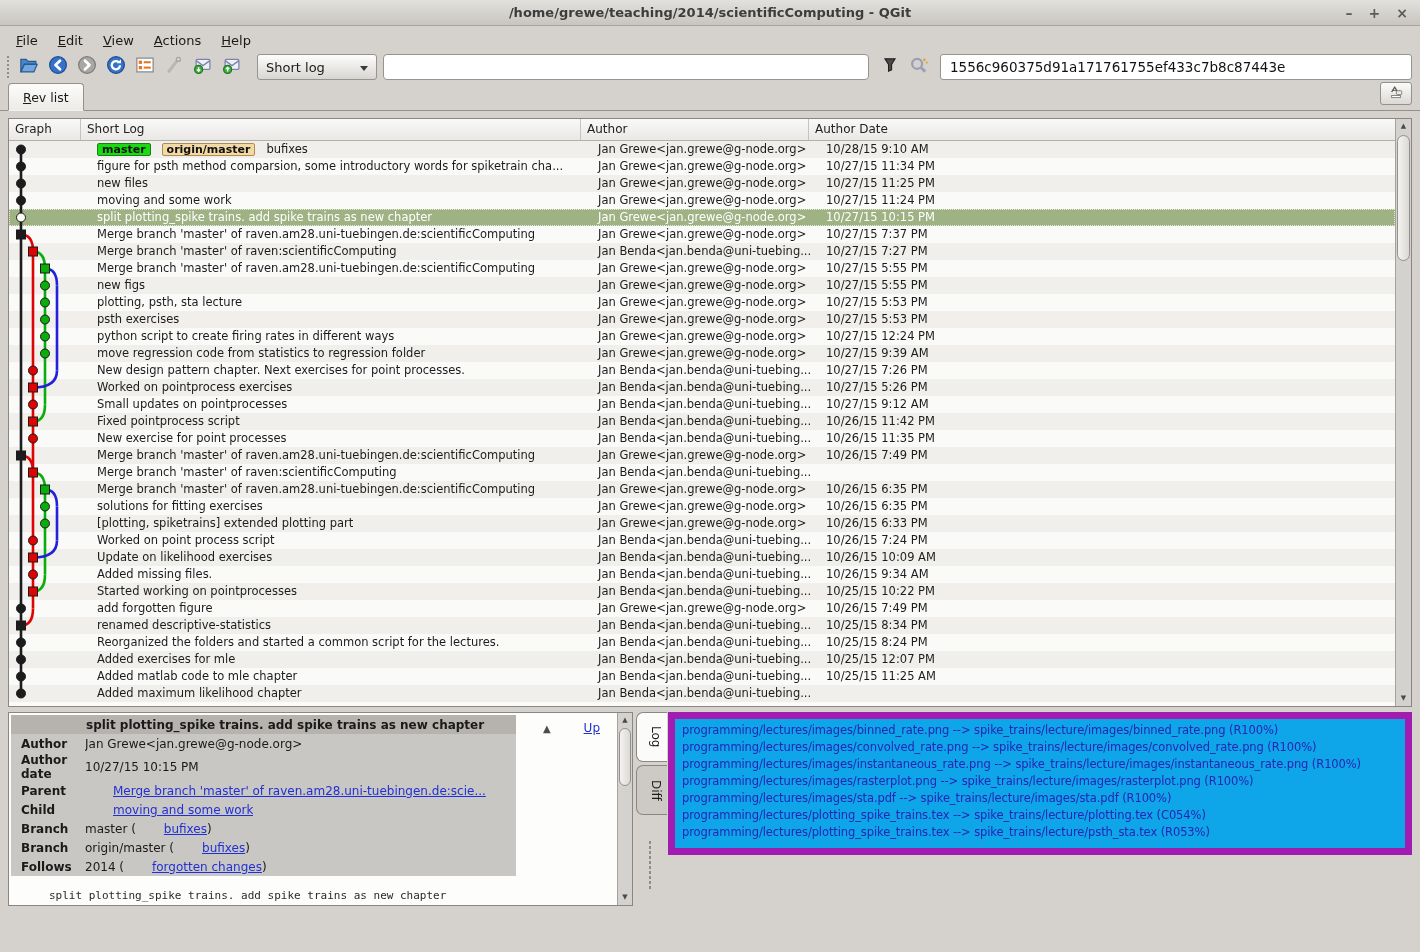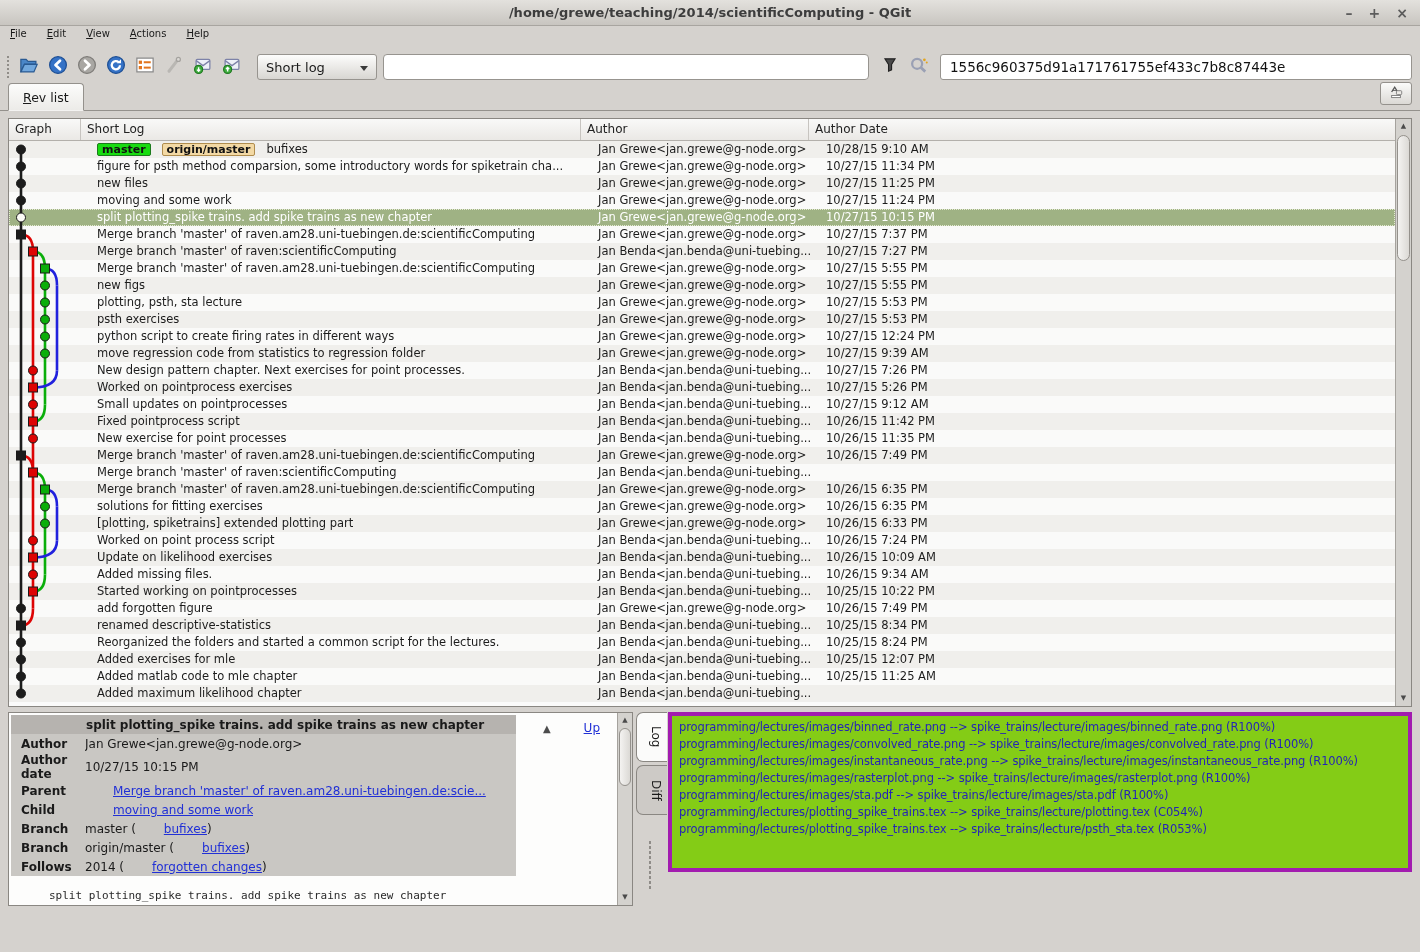--- a/index.html
+++ b/index.html
@@ -8,21 +8,21 @@
     font-family:"DejaVu Sans","Liberation Sans",sans-serif;color:#1a1a1a;-webkit-font-smoothing:antialiased;}
 
   
   .titlebar{position:absolute;left:0;top:0;width:100%;height:26px;
     background:linear-gradient(#e3e1dd,#c8c5c0);border-bottom:1px solid #a8a5a0;
     display:flex;align-items:center;justify-content:center;font-weight:bold;font-size:13px;color:#3d3d3d;}
   .win-controls{position:absolute;right:12px;top:0;height:26px;display:flex;gap:16px;align-items:center;}
   .win-btn{color:#5c5c5c;font-size:14px;line-height:14px;cursor:default;}
 
   
-  .menubar{position:absolute;left:0;top:26px;width:100%;height:24px;display:flex;align-items:flex-start;padding-left:0;font-size:10px;}
+  .menubar{position:absolute;left:0;top:26px;width:100%;height:24px;display:flex;align-items:flex-end;padding-left:6px;font-size:13px;}
   .menu-item{padding:2px 10px;}
 
   
   .toolbar{position:absolute;left:0;top:50px;width:100%;height:34px;display:flex;align-items:center;padding:0 8px 0 6px;}
   .grip{width:4px;height:24px;margin-right:6px;
     background-image:radial-gradient(#908d88 1px,transparent 1.2px);background-size:4px 4px;}
   .tb-group{display:flex;align-items:center;gap:3px;}
   .tb-btn{width:26px;height:26px;display:flex;align-items:center;justify-content:center;border-radius:3px;}
   .combo{height:26px;width:120px;margin-left:12px;background:linear-gradient(#fdfdfc,#d8d6d2);
     border:1px solid #97948f;border-radius:3px;display:flex;align-items:center;padding:0 8px;font-size:13px;}
@@ -75,21 +75,21 @@
 
   
   .side-tabs{position:absolute;left:636px;top:712px;width:31px;display:flex;flex-direction:column;gap:3px;}
   .side-tab{writing-mode:vertical-rl;padding:9px 4px;font-size:12px;border:1px solid #8a8782;
     border-radius:7px 0 0 7px;background:#cdcac6;text-align:center;min-height:50px;border-right:none;}
   .side-tab.active{background:#fbfbfa;}
   .bottom-grip{position:absolute;left:648px;top:840px;width:4px;height:50px;
     background-image:radial-gradient(#8f8c88 1px,transparent 1.2px);background-size:4px 5px;}
 
   
-  .bottom-right{position:absolute;left:668px;top:712px;width:744px;height:160px;background:#84cc16;border:4px solid #a21caf;padding:3px 0 0 7px;overflow:hidden;}
+  .bottom-right{position:absolute;left:668px;top:712px;width:744px;height:143px;background:#0ea5e9;border:7px solid #a21caf;padding:3px 0 0 7px;overflow:hidden;}
   .file-line{font-size:11.5px;letter-spacing:-0.1px;line-height:17px;white-space:nowrap;}
 
   .statusbar{position:absolute;left:0;top:908px;width:100%;height:44px;}
   u{text-decoration:underline;}
 </style>
 </head>
 <body>
 
 <div id="window">
 

